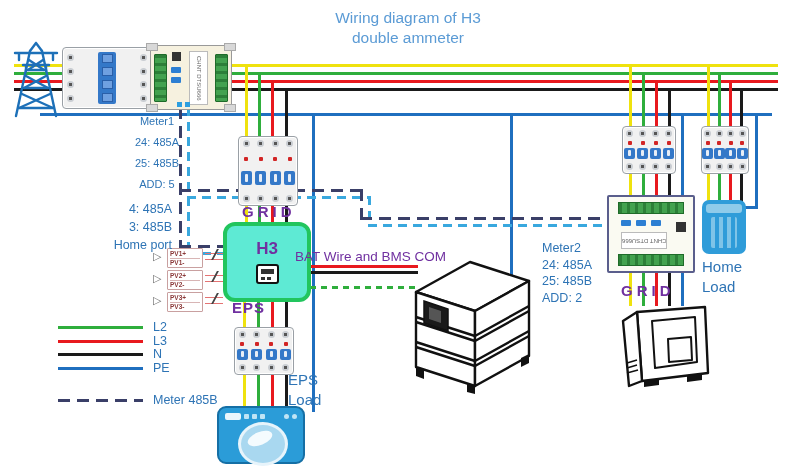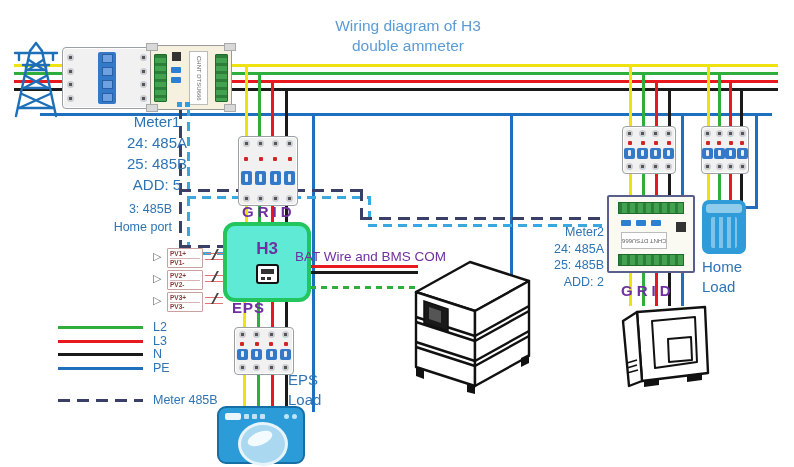--- a/index.html
+++ b/index.html
@@ -16,23 +16,23 @@
   .cl1{background:var(--l1);} .cl2{background:var(--l2);} .cl3{background:var(--l3);}
   .cn{background:var(--n);} .cpe{background:var(--pe);}
   
   .d485a-h{height:3px;background:repeating-linear-gradient(90deg,var(--c485a) 0 9px,transparent 9px 15px);}
   .d485a-v{width:3px;background:repeating-linear-gradient(180deg,var(--c485a) 0 9px,transparent 9px 15px);}
   .d485b-h{height:3px;background:repeating-linear-gradient(90deg,var(--c485b) 0 12px,transparent 12px 19px);}
   .d485b-v{width:3px;background:repeating-linear-gradient(180deg,var(--c485b) 0 12px,transparent 12px 19px);}
   .dbms-h{height:3px;background:repeating-linear-gradient(90deg,var(--bms) 0 6px,transparent 6px 11px);}
   
   .title{width:300px;text-align:center;color:var(--title);font-size:15.5px;line-height:20px;}
-  .blue-block{color:var(--txt);font-size:15px;line-height:21px;text-align:center;}
+  .blue-block{color:var(--txt);font-size:11px;line-height:21px;text-align:center;}
   .blue-block-r{color:var(--txt);font-size:12.5px;line-height:18px;text-align:right;}
-  .blue-block-r2{color:var(--txt);font-size:12.5px;line-height:16.5px;text-align:right;}
+  .blue-block-r2{color:var(--txt);font-size:12.5px;line-height:16.5px;text-align:left;margin-top:16px;}
   .purple-lbl{color:var(--purple);font-weight:600;font-size:15px;letter-spacing:4px;}
   .purple-sm{color:var(--purple);font-weight:700;font-size:15px;letter-spacing:1px;}
   .bat-lbl{color:var(--purple);font-size:13.5px;}
   .load-lbl{color:var(--txt);font-size:15px;line-height:20px;}
   
   .brk-v{background:#F1F1F1;border:1px solid #9AA0A6;border-radius:4px;
          display:flex;flex-direction:column;justify-content:space-between;
          padding:3px 0;box-sizing:border-box;box-shadow:inset 0 0 0 1px #fff;}
   .brk-row{display:flex;justify-content:space-around;align-items:center;}
   .brk-screws i{width:7px;height:7px;border-radius:50%;
@@ -429,33 +429,34 @@
         <span class="w-sq"></span>
         <span class="w-sq"></span>
       <span class="w-dot" style="margin-left:auto;"></span>
         <span class="w-dot"></span>
     </div>
     <div class="w-drum">
       <div class="w-swoosh"></div>
     </div>
   </div>
 
-  <div class="abs title" style="left:258px;top:16px;">
+  <div class="abs title" style="left:258px;top:8px;">
     <div>Wiring diagram of H3</div>
     <div>double ammeter</div>
   </div>
 
   <div class="abs blue-block" style="left:110px;top:111px;width:94px;">
     <div>Meter1</div>
     <div>24:  485A</div>
     <div>25:  485B</div>
     <div>ADD: 5</div>
   </div>
 
   <div class="abs blue-block-r" style="left:62px;top:200px;width:110px;">
+    <div>4:  485A</div>
     <div>3:  485B</div>
     <div>Home port</div>
   </div>
 
   <div class="abs purple-lbl" style="left:242px;top:203px;">GRID</div>
 
   <div class="abs purple-sm" style="left:232px;top:299px;">EPS</div>
 
   <div class="abs bat-lbl" style="left:295px;top:249px;">BAT Wire and BMS COM</div>
 

